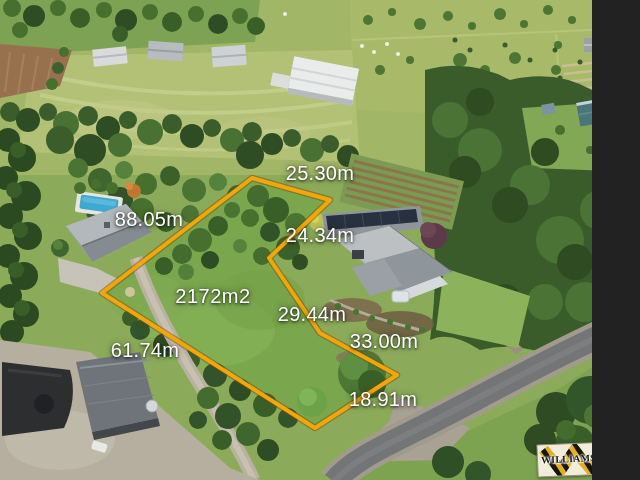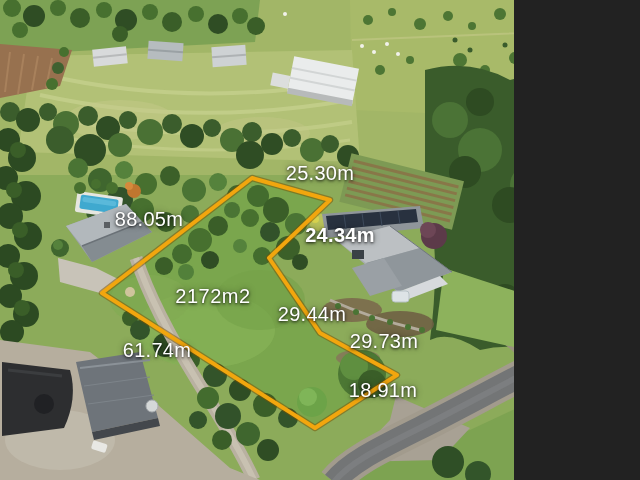--- a/index.html
+++ b/index.html
@@ -1,17 +1,17 @@
 <!DOCTYPE html>
 <html><head>
 <meta charset="utf-8">
 <style>
   html,body { margin:0; padding:0; background:#222; }
   .screen {
-    position:relative; width:514px; height:480px; overflow:hidden;
+    position:relative; width:592px; height:480px; overflow:hidden;
     font-family:"Liberation Sans", sans-serif; background:#000000;
   }
   svg.scene { position:absolute; left:0; top:0; width:640px; height:480px; display:block; }
   .overlay { position:absolute; left:0; top:0; width:640px; height:480px; pointer-events:none; }
   .meas {
     position:absolute; transform:translate(-50%,-50%);
     color:#ffffff; font-size:20px; letter-spacing:.3px; white-space:nowrap;
     text-shadow:0 1px 3px rgba(0,0,0,.85), 0 0 7px rgba(0,0,0,.45);
   }
   .area { font-size:20px; letter-spacing:.5px; }
@@ -424,26 +424,26 @@
 
     <g>
       <polygon points="252,178 330,200 269,258 320,333 397,375 315,428 102,293" fill="none" stroke="#7a4f00" stroke-width="6.5" stroke-linejoin="round" opacity=".5"></polygon>
       <polygon points="252,178 330,200 269,258 320,333 397,375 315,428 102,293" fill="none" stroke="#F2A60E" stroke-width="4" stroke-linejoin="round"></polygon>
     </g>
   </svg>
 
   <div class="overlay">
     <div class="meas" style="left:320px; top:173px;">25.30m</div>
     <div class="meas" style="left:149px; top:219px;">88.05m</div>
-    <div class="meas" style="left:340px; top:235px;font-weight:bold;">24.34m</div>
+    <div class="meas" style="left:320px; top:235px;">24.34m</div>
     <div class="meas" style="left:312px; top:282px;margin-top:32px;">29.44m</div>
     <div class="meas area" style="left:213px; top:296px;">2172m2</div>
-    <div class="meas" style="left:384px; top:341px;">29.73m</div>
-    <div class="meas" style="left:145px; top:350px;margin-left:12px;">61.74m</div>
-    <div class="meas" style="left:383px; top:390px;">18.91m</div>
+    <div class="meas" style="left:384px; top:341px;">33.00m</div>
+    <div class="meas" style="left:145px; top:350px;">61.74m</div>
+    <div class="meas" style="left:383px; top:399px;">18.91m</div>
   </div>
 
   <div class="sign">
     <svg viewBox="0 0 116 31">
       <defs>
         <pattern id="wstripes" width="10" height="10" patternUnits="userSpaceOnUse" patternTransform="rotate(-30)">
           <rect x="0" y="0" width="5" height="10" fill="#17140e"></rect>
           <rect x="5" y="0" width="5" height="10" fill="#e5ae1e"></rect>
         </pattern>
       </defs>

